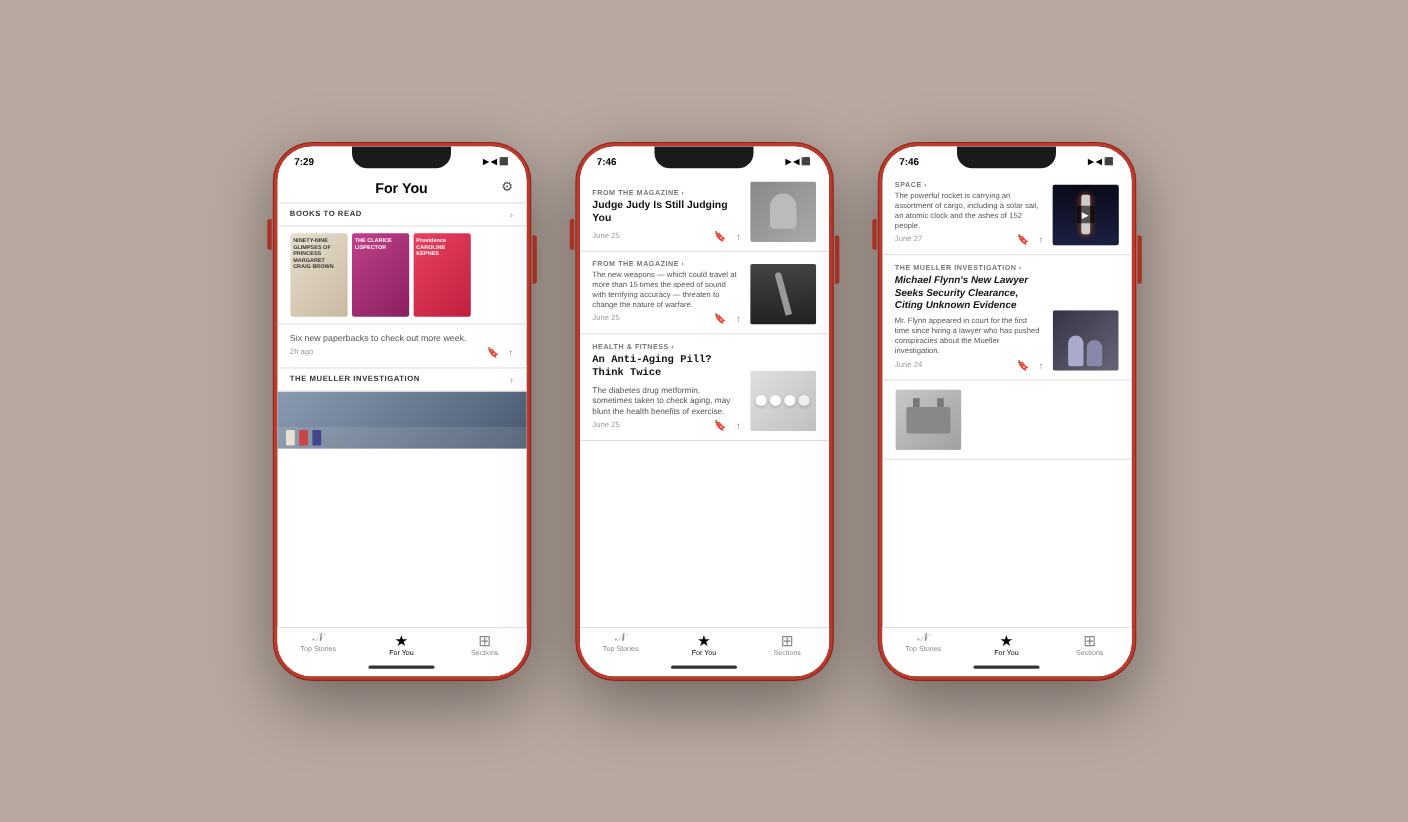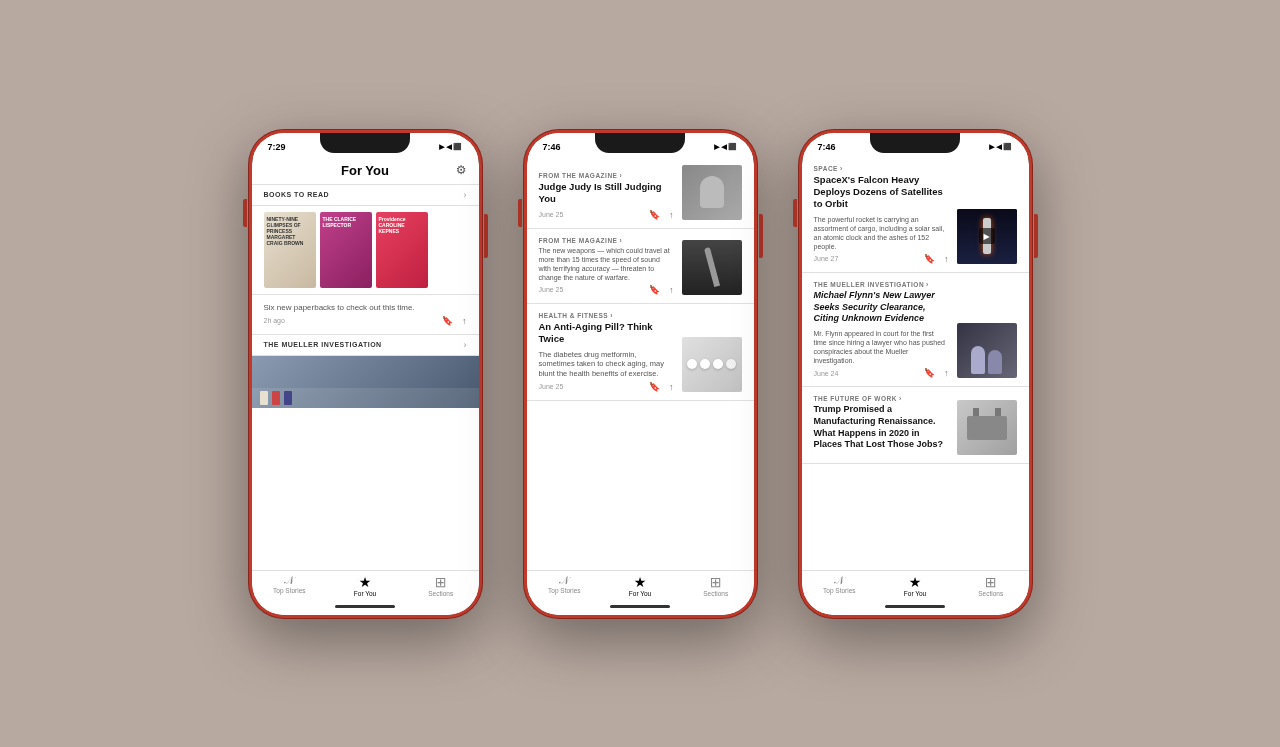--- a/index.html
+++ b/index.html
@@ -332,21 +332,21 @@
           </div>
           <div class="book-cover book2" style="position:relative;">
             <div style="position:absolute;top:4px;left:3px;right:3px;font-size:5px;font-weight:700;color:#fff;line-height:1.2;">THE CLARICE LISPECTOR</div>
           </div>
           <div class="book-cover book3" style="position:relative;">
             <div style="position:absolute;top:4px;left:3px;right:3px;font-size:5px;font-weight:700;color:#fff;line-height:1.2;">Providence CAROLINE KEPNES</div>
           </div>
         </div>
 
         <div class="article-card">
-          <div class="article-desc">Six new paperbacks to check out this time.</div>
+          <div class="article-desc">Six new paperbacks to check out more week.</div>
           <div class="article-meta">
             <span class="article-time">2h ago</span>
             <div class="article-actions">
               <span class="article-action">🔖</span>
               <span class="article-action">↑</span>
             </div>
           </div>
         </div>
 
         <div class="section-header">
@@ -432,21 +432,21 @@
           <div class="article-row-img img-missile" style="position:relative;">
             <div style="width:100%;height:100%;background:linear-gradient(180deg,#444 0%,#222 100%);display:flex;align-items:center;justify-content:center;">
               <div style="width:6px;height:40px;background:#999;border-radius:3px 3px 0 0;transform:rotate(-15deg);"></div>
             </div>
           </div>
         </div>
 
         <div class="article-row">
           <div class="article-row-text">
             <div class="from-mag-label">HEALTH &amp; FITNESS <span>›</span></div>
-            <div class="article-title" style="font-size:9.5px;">An Anti-Aging Pill? Think Twice</div>
+            <div class="article-title" style="font-size:9.5px;font-family:Liberation Mono, monospace;">An Anti-Aging Pill? Think Twice</div>
             <div class="article-desc" style="font-size:7.5px;">The diabetes drug metformin, sometimes taken to check aging, may blunt the health benefits of exercise.</div>
             <div class="article-meta">
               <span class="article-time">June 25</span>
               <div class="article-actions">
                 <span class="article-action">🔖</span>
                 <span class="article-action">↑</span>
               </div>
             </div>
           </div>
           <div class="article-row-img img-pills" style="position:relative;">
@@ -489,21 +489,20 @@
       <div class="notch"></div>
       <div class="status-bar">
         <span class="status-time">7:46</span>
         <span class="status-icons">▶ ◀ ⬛</span>
       </div>
       <div class="screen-content">
 
         <div class="article-row">
           <div class="article-row-text">
             <div class="from-mag-label">SPACE <span>›</span></div>
-            <div class="article-title" style="font-size:9.5px;">SpaceX's Falcon Heavy Deploys Dozens of Satellites to Orbit</div>
             <div class="article-desc" style="font-size:7px;">The powerful rocket is carrying an assortment of cargo, including a solar sail, an atomic clock and the ashes of 152 people.</div>
             <div class="article-meta">
               <span class="article-time">June 27</span>
               <div class="article-actions">
                 <span class="article-action">🔖</span>
                 <span class="article-action">↑</span>
               </div>
             </div>
           </div>
           <div class="article-row-img img-rocket" style="position:relative;">
@@ -529,24 +528,20 @@
           </div>
           <div class="article-row-img img-mueller" style="position:relative;">
             <div style="width:100%;height:100%;background:linear-gradient(135deg,#334 0%,#667 100%);display:flex;align-items:flex-end;justify-content:center;gap:3px;padding-bottom:4px;">
               <div style="width:14px;height:28px;background:#aac;border-radius:7px 7px 2px 2px;"></div>
               <div style="width:14px;height:24px;background:#88a;border-radius:7px 7px 2px 2px;"></div>
             </div>
           </div>
         </div>
 
         <div class="article-row">
-          <div class="article-row-text">
-            <div class="from-mag-label">THE FUTURE OF WORK <span>›</span></div>
-            <div class="article-title" style="font-size:9px;">Trump Promised a Manufacturing Renaissance. What Happens in 2020 in Places That Lost Those Jobs?</div>
-          </div>
           <div class="article-row-img img-factory" style="position:relative;">
             <div style="width:100%;height:100%;background:linear-gradient(135deg,#c8c8c8 0%,#a0a0a0 100%);display:flex;align-items:center;justify-content:center;">
               <div style="width:40px;height:24px;background:#888;border-radius:2px;position:relative;">
                 <div style="position:absolute;top:-8px;left:6px;width:6px;height:8px;background:#777;"></div>
                 <div style="position:absolute;top:-8px;right:6px;width:6px;height:8px;background:#777;"></div>
               </div>
             </div>
           </div>
         </div>
       </div>

